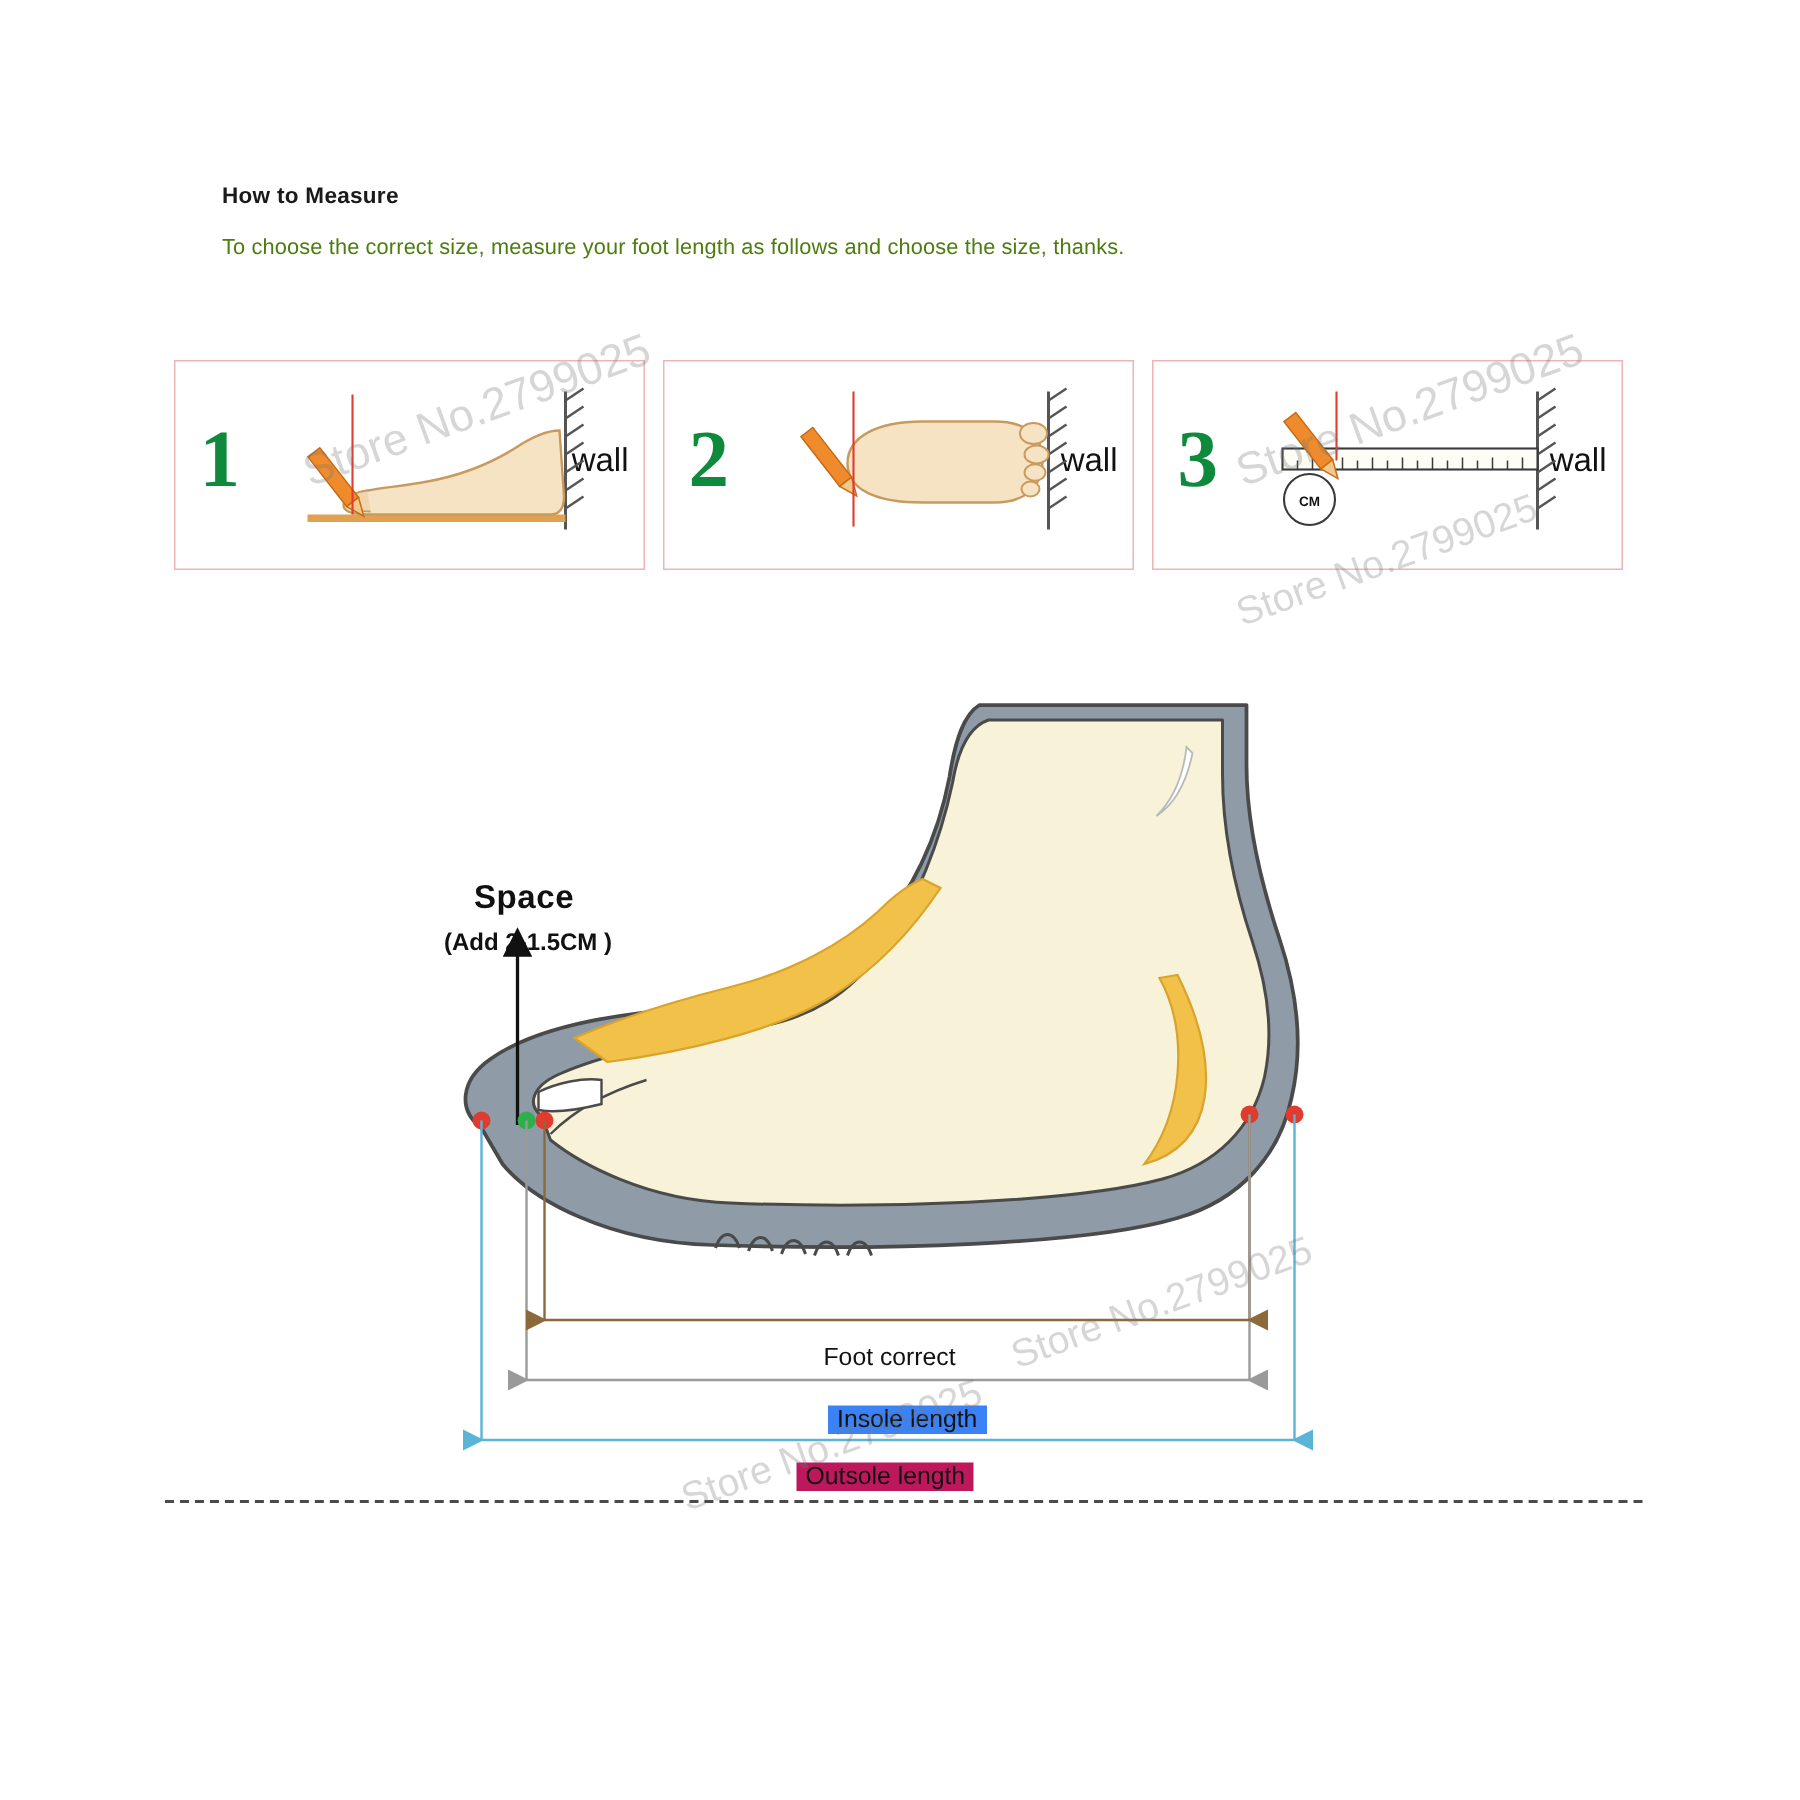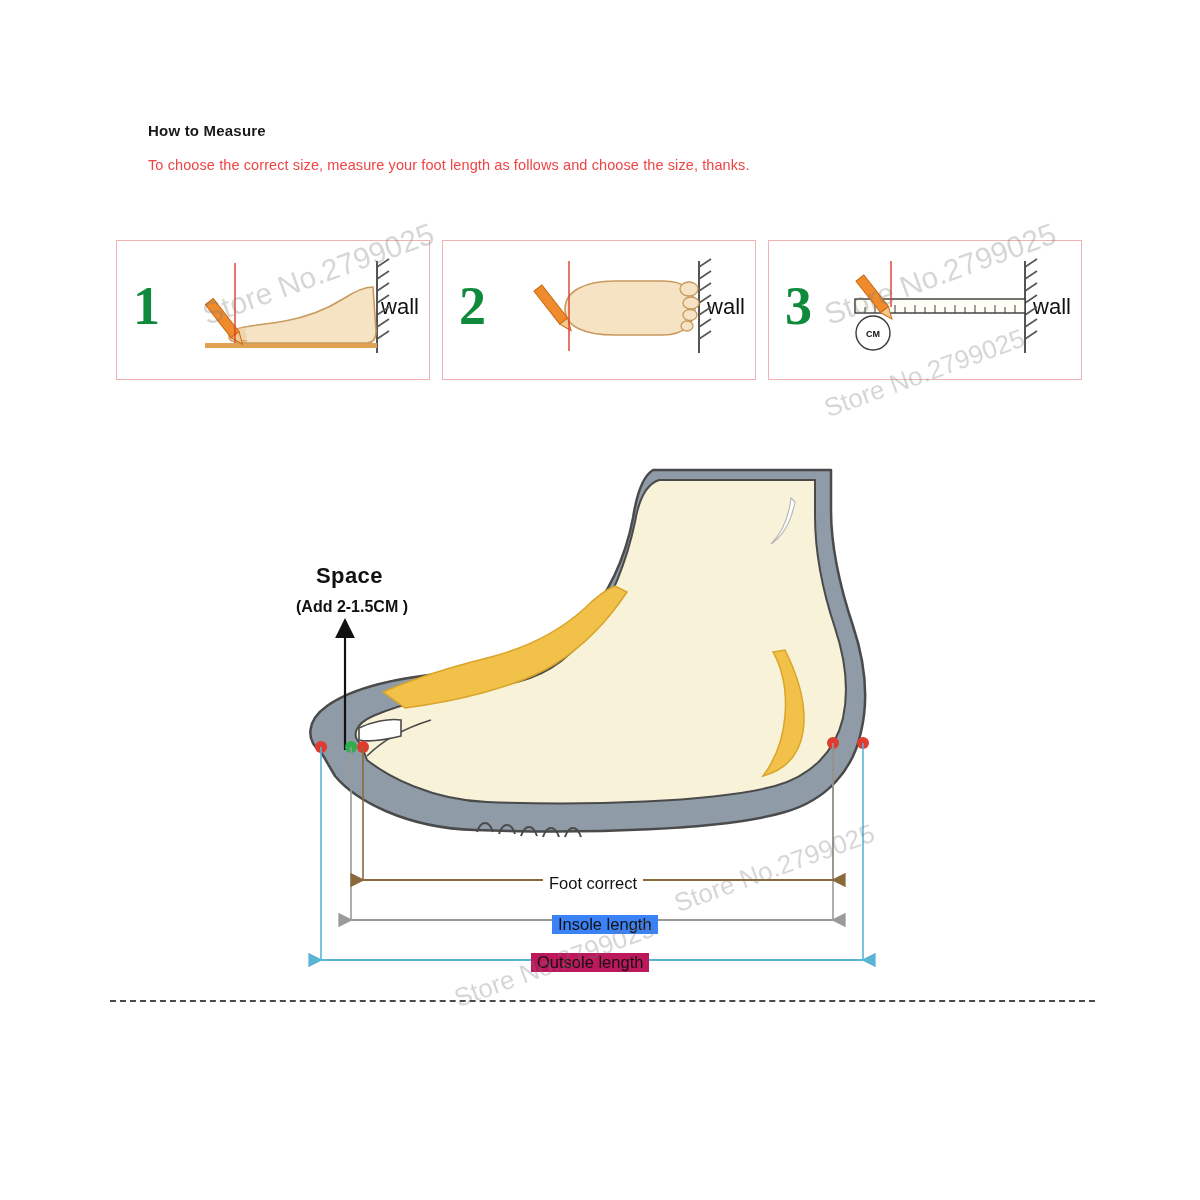--- a/index.html
+++ b/index.html
@@ -24,21 +24,21 @@
     font-size: 15px;
     font-weight: bold;
     letter-spacing: 0.2px;
     color: #1a1a1a;
   }
   #howto-sub {
     position: absolute;
     left: 148px;
     top: 157px;
     font-size: 14.5px;
-    color: #ef4444;
+    color: #4d7c0f;
     letter-spacing: 0.1px;
   }
 
   
   #steps {
     position: absolute;
     left: 116px;
     top: 240px;
     width: 968px;
     height: 140px;
@@ -88,20 +88,21 @@
     height: 560px;
   }
   #diagram svg { display: block; }
 
   
   .lbl {
     position: absolute;
     font-family: "Liberation Sans", sans-serif;
     color: #111111;
     white-space: nowrap;
+    margin-top: 22px;
   }
   #space-label {
     left: 316px;
     top: 563px;
     font-size: 22px;
     font-weight: bold;
     letter-spacing: 0.4px;
   }
   #space-sub {
     left: 296px;

